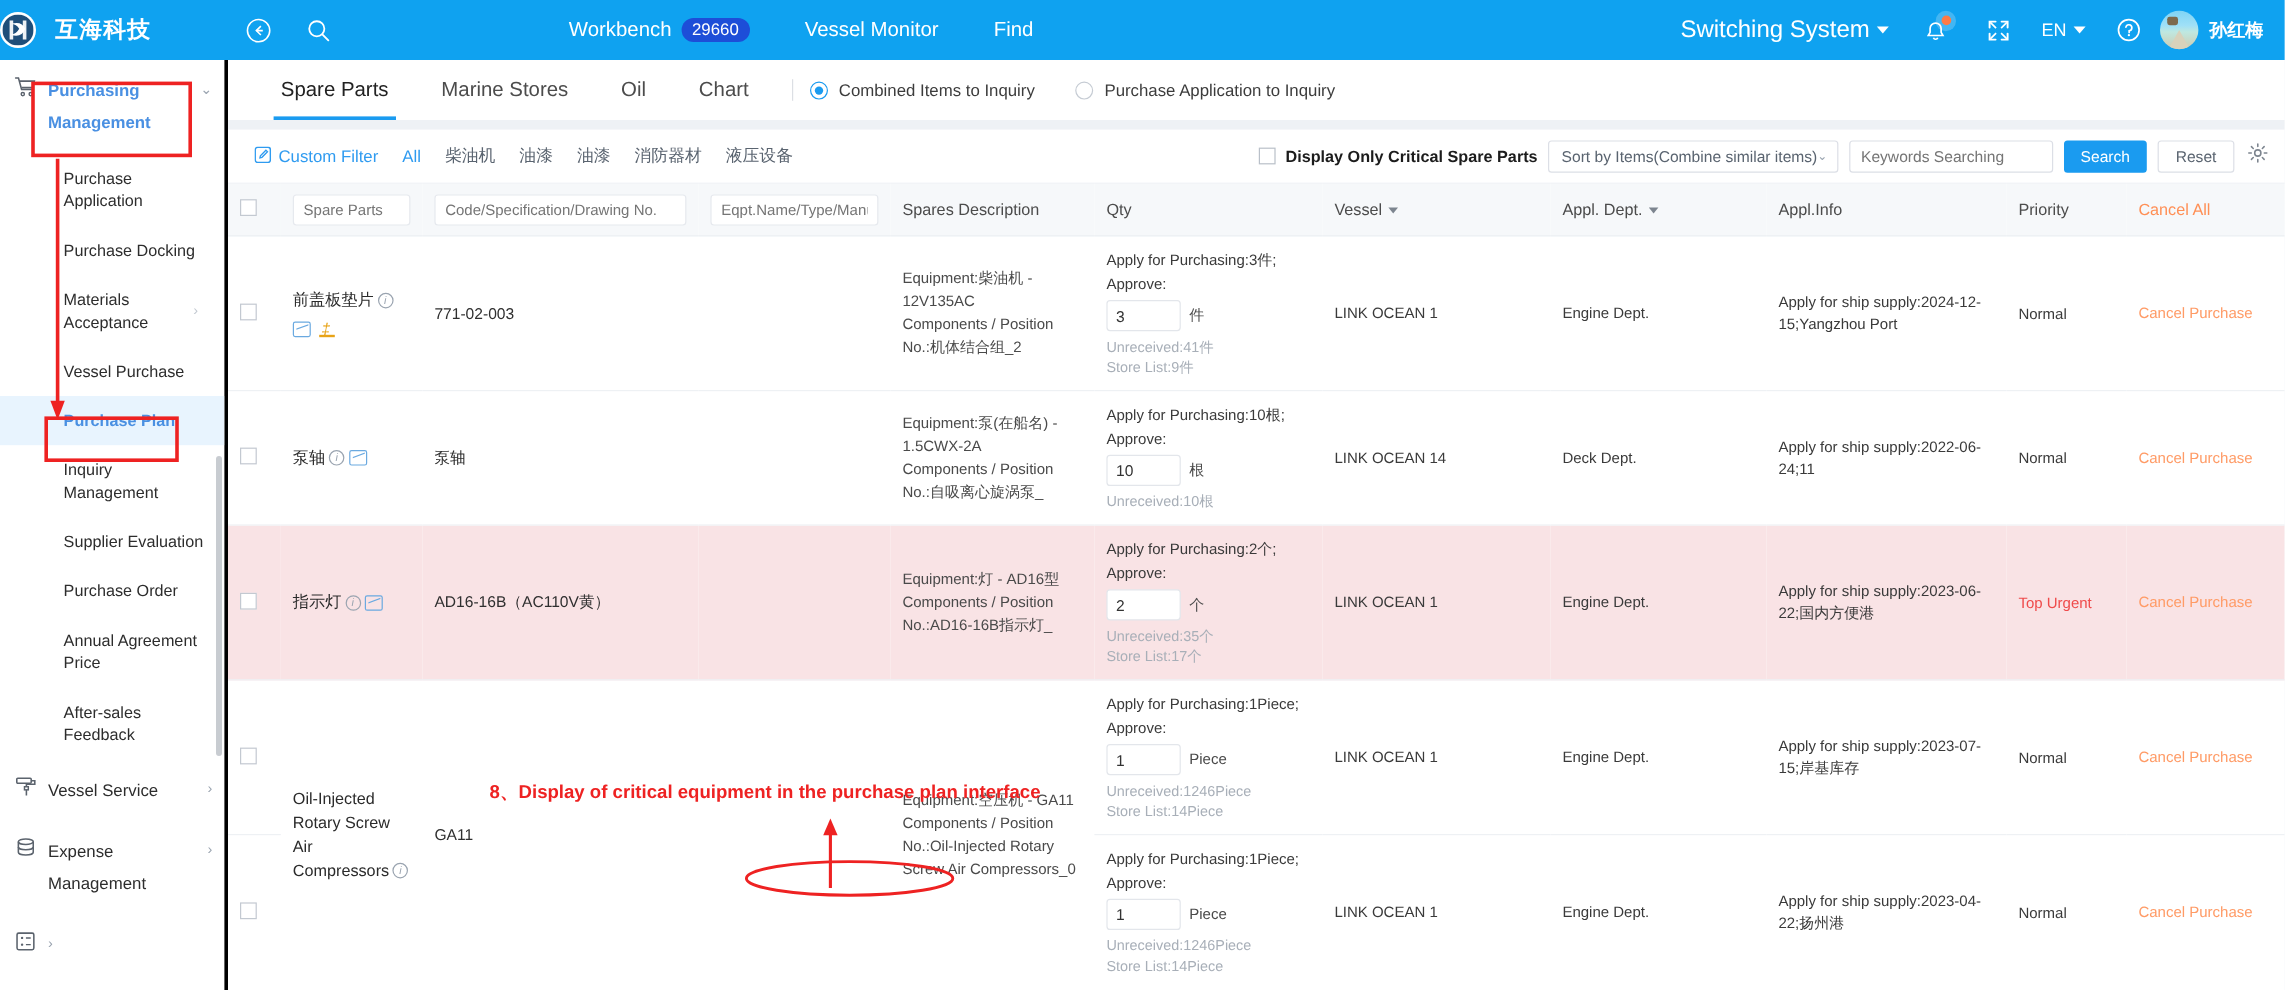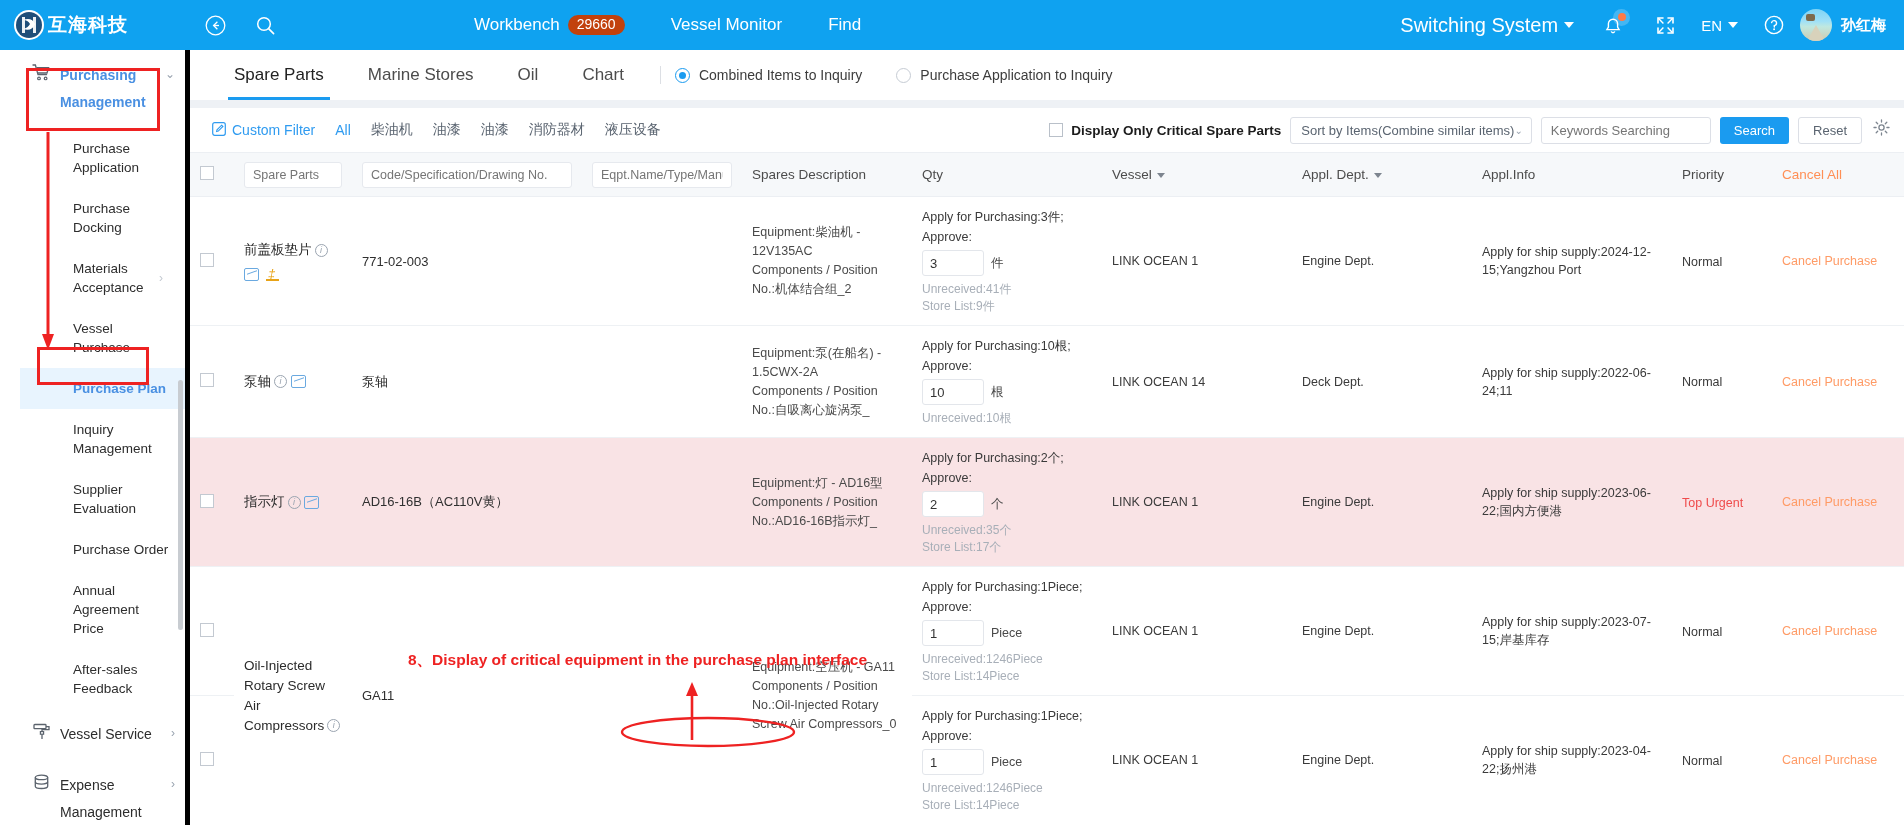--- a/index.html
+++ b/index.html
@@ -9,39 +9,39 @@
     background: #fff; overflow: hidden;
     -webkit-font-smoothing: antialiased;
   }
   .app { position: relative; width: 1904px; height: 825px; }
 
   
   .header {
     position: absolute; top: 0; left: 0; width: 1904px; height: 50px;
     background: #0fa2f0; display: flex; align-items: center;
   }
-  .brand { display: flex; align-items: center; gap: 4px; padding-left: 14px; width: 190px; }
+  .brand { display: flex; align-items: center; gap: 16px; width: 190px; }
   .brand-logo {
     width: 30px; height: 30px; border-radius: 50%;
     background: #fff; position: relative; overflow: hidden;
     display: flex; align-items: center; justify-content: center;
   }
   .brand-logo svg { display: block; }
   .brand-name { color: #fff; font-size: 19px; font-weight: bold; letter-spacing: 1px; white-space: nowrap; }
   .hdr-icon-btn {
     width: 26px; height: 26px; display: flex; align-items: center; justify-content: center;
     color: #fff; cursor: pointer;
   }
   .hdr-back { margin-left: 12px; }
   .hdr-search { margin-left: 24px; }
 
   .hdr-nav { display: flex; align-items: center; gap: 46px; margin-left: 196px; }
   .hdr-nav-item { color: #fff; font-size: 17px; display: flex; align-items: center; gap: 8px; cursor: pointer; white-space: nowrap; }
   .badge-pill {
-    background: #c2410c; color: #fff; border-radius: 11px;
+    background: #1d4ed8; color: #fff; border-radius: 11px;
     font-size: 14px; padding: 1px 9px 2px; line-height: 17px;
   }
   .hdr-right { position: absolute; right: 0; top: 0; height: 50px; display: flex; align-items: center; gap: 0; padding-right: 18px; }
   .hdr-right > div { display: flex; align-items: center; justify-content: center; color: #fff; cursor: pointer; }
   .switch-sys { font-size: 20px; margin-right: 22px; white-space: nowrap; }
   .caret-dn { display: inline-block; margin-left: 6px; border-left: 5px solid transparent; border-right: 5px solid transparent; border-top: 6px solid #fff; }
   .bell-wrap { position: relative; width: 34px; height: 34px; }
   .bell-dot { position: absolute; right: 4px; top: 5px; width: 8px; height: 8px; border-radius: 50%; background: #ff7a45; }
   .bell-halo { position: absolute; right: 0px; top: 1px; width: 17px; height: 17px; border-radius: 50%; background: rgba(255,255,255,0.22); }
   .hdr-sep { width: 26px; }
@@ -58,21 +58,21 @@
   }
   .avatar:before {
     content: ""; position: absolute; left: 6px; top: 5px; width: 9px; height: 7px;
     background: #7d6a4d; border-radius: 2px;
   }
   .user-name { color: #fff; font-size: 15px; font-weight: bold; white-space: nowrap; }
 
   
   .sidebar {
     position: absolute; left: 0; top: 50px; width: 190px; height: 775px;
-    background: #fff; border-right: 5px solid #000000; overflow: hidden; padding-left: 20px;
+    background: #fff; border-right: 3px solid #000000; overflow: hidden;
   }
   .sb-scroll { position: absolute; right: 2px; top: 330px; width: 5px; height: 250px; background: #c8ccd1; border-radius: 3px; }
   .sb-group {
     display: flex; align-items: flex-start; padding: 12px 10px 12px 12px; gap: 8px; cursor: pointer;
   }
   .sb-group .sb-ico { width: 20px; flex: 0 0 20px; padding-top: 1px; color: #6b7280; }
   .sb-group-label { font-size: 14px; color: #4a90e2; font-weight: bold; line-height: 27px; flex: 1; }
   .sb-group-label.dark { color: #2d2d2d; font-weight: normal; }
   .sb-chev { color: #9aa4b0; font-size: 12px; padding-top: 5px; }
   .sb-item {

